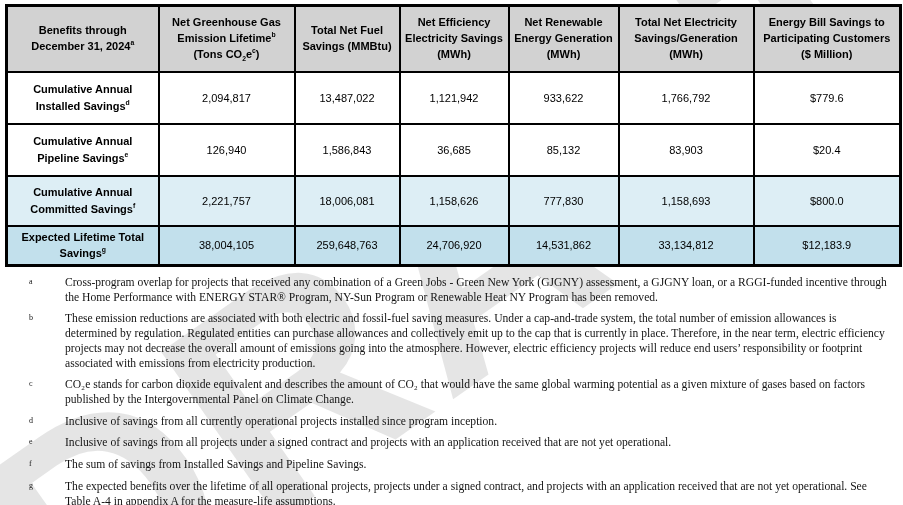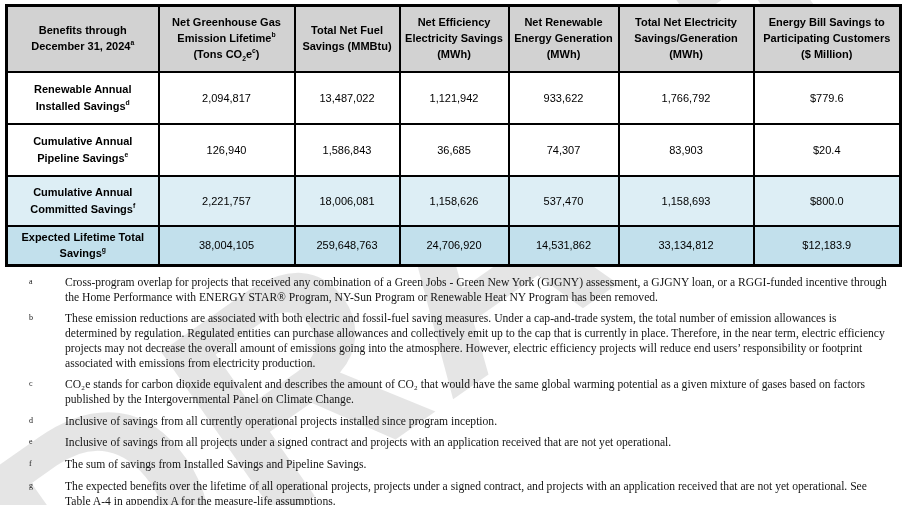--- a/index.html
+++ b/index.html
@@ -121,43 +121,43 @@
         <th><span>Net Greenhouse Gas Emission Lifetime</span><sup>b</sup><br><span>(Tons CO</span><sub>2</sub><span>e</span><sup>c</sup><span>)</span></th>
         <th>Total Net Fuel Savings (MMBtu)</th>
         <th>Net Efficiency Electricity Savings (MWh)</th>
         <th>Net Renewable Energy Generation (MWh)</th>
         <th>Total Net Electricity Savings/Generation (MWh)</th>
         <th>Energy Bill Savings to Participating Customers ($ Million)</th>
       </tr>
     </thead>
     <tbody>
       <tr class="r-installed">
-        <td class="rowlabel"><span>Renewable Annual Installed Savings</span><sup>d</sup></td>
+        <td class="rowlabel"><span>Cumulative Annual Installed Savings</span><sup>d</sup></td>
         <td class="val">2,094,817</td>
         <td class="val">13,487,022</td>
         <td class="val">1,121,942</td>
         <td class="val">933,622</td>
         <td class="val">1,766,792</td>
         <td class="val">$779.6</td>
       </tr>
       <tr class="r-pipeline">
         <td class="rowlabel"><span>Cumulative Annual Pipeline Savings</span><sup>e</sup></td>
         <td class="val">126,940</td>
         <td class="val">1,586,843</td>
         <td class="val">36,685</td>
-        <td class="val">74,307</td>
+        <td class="val">85,132</td>
         <td class="val">83,903</td>
         <td class="val">$20.4</td>
       </tr>
       <tr class="r-committed">
         <td class="rowlabel"><span>Cumulative Annual Committed Savings</span><sup>f</sup></td>
         <td class="val">2,221,757</td>
         <td class="val">18,006,081</td>
         <td class="val">1,158,626</td>
-        <td class="val">537,470</td>
+        <td class="val">777,830</td>
         <td class="val">1,158,693</td>
         <td class="val">$800.0</td>
       </tr>
       <tr class="r-lifetime">
         <td class="rowlabel"><span>Expected Lifetime Total Savings</span><sup>g</sup></td>
         <td class="val">38,004,105</td>
         <td class="val">259,648,763</td>
         <td class="val">24,706,920</td>
         <td class="val">14,531,862</td>
         <td class="val">33,134,812</td>

